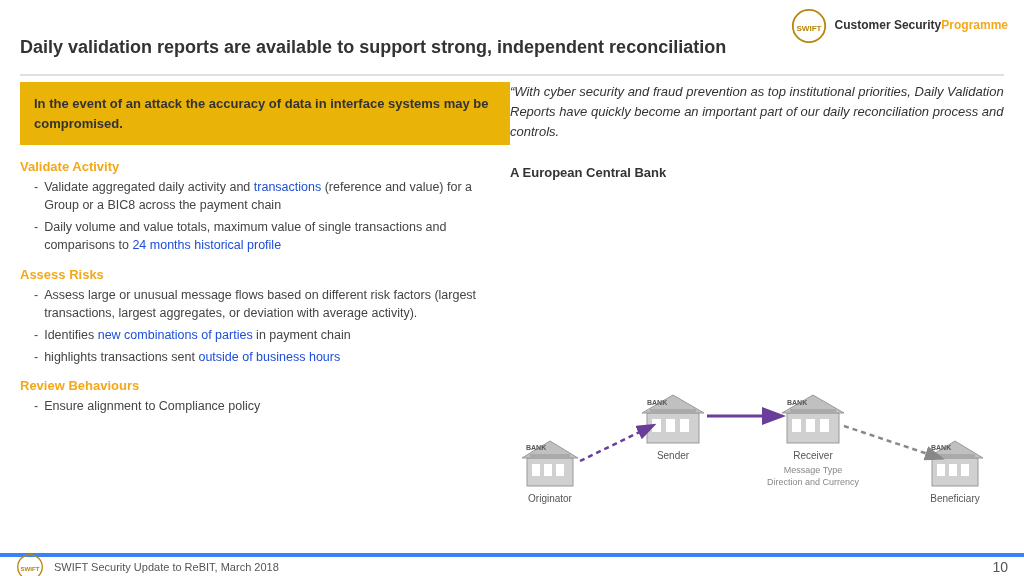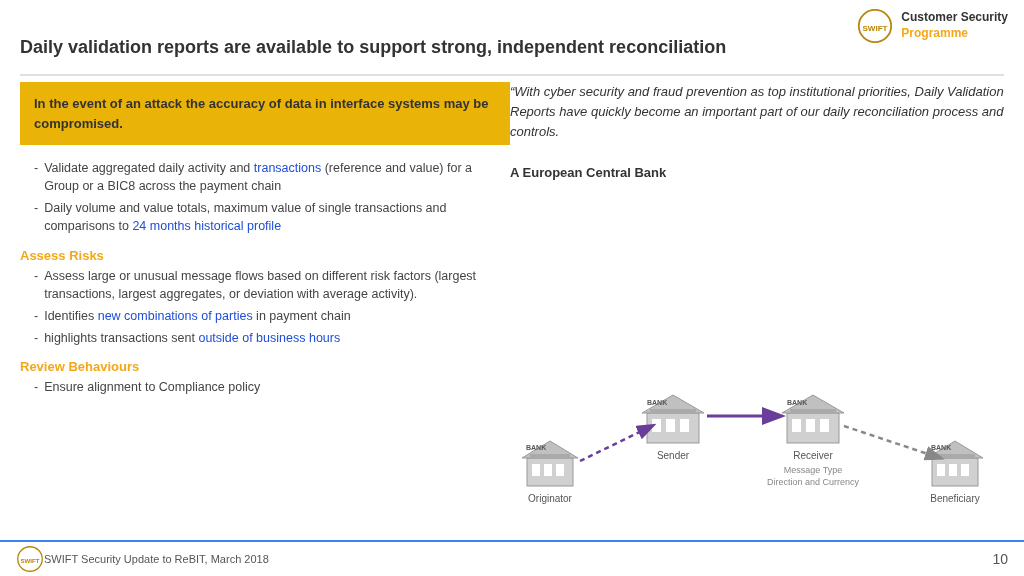--- a/index.html
+++ b/index.html
@@ -24,21 +24,21 @@
       gap: 8px;
     }
 
     .swift-logo-top {
       width: 36px;
       height: 36px;
     }
 
     .csp-text {
       display: flex;
-      flex-direction: column;
+      flex-direction: row;
       font-size: 11px;
       line-height: 1.3;
     }
 
     .csp-text .customer {
       color: #333;
       font-weight: bold;
       font-size: 12px;
     }
 
@@ -150,25 +150,26 @@
       right: 0;
       height: 200px;
     }
 
     
     .footer {
       position: absolute;
       bottom: 0;
       left: 0;
       right: 0;
-      height: 36px;
-      border-top: 2px solid #3b82f6;
+      height: 23px;
+      border-top: 4px solid #3b82f6;
       display: flex;
       align-items: center;
       padding: 0 16px;
+      gap: 10px;
     }
 
     .footer-logo {
       width: 28px;
       height: 28px;
     }
 
     .footer-text {
       font-size: 11px;
       color: #555;
@@ -195,20 +196,21 @@
 </div>
 
 <div class="page-title">Daily validation reports are available to support strong, independent reconciliation</div>
 
 <div class="divider"></div>
 
 <div class="left-panel">
 
   <div class="intro-box">In the event of an attack the accuracy of data in interface systems may be compromised.</div>
 
+  <div class="section-heading">Validate Activity</div>
   <div class="bullet-list">
     <div class="bullet-item">
       <span class="bullet-dash">-</span>
       <span>Validate aggregated daily activity and <span class="highlight-orange">transactions</span> (reference and value) for a Group or a BIC8 across the payment chain</span>
     </div>
     <div class="bullet-item">
       <span class="bullet-dash">-</span>
       <span>Daily volume and value totals, maximum value of single transactions and comparisons to <span class="highlight-orange">24 months historical profile</span></span>
     </div>
   </div>

